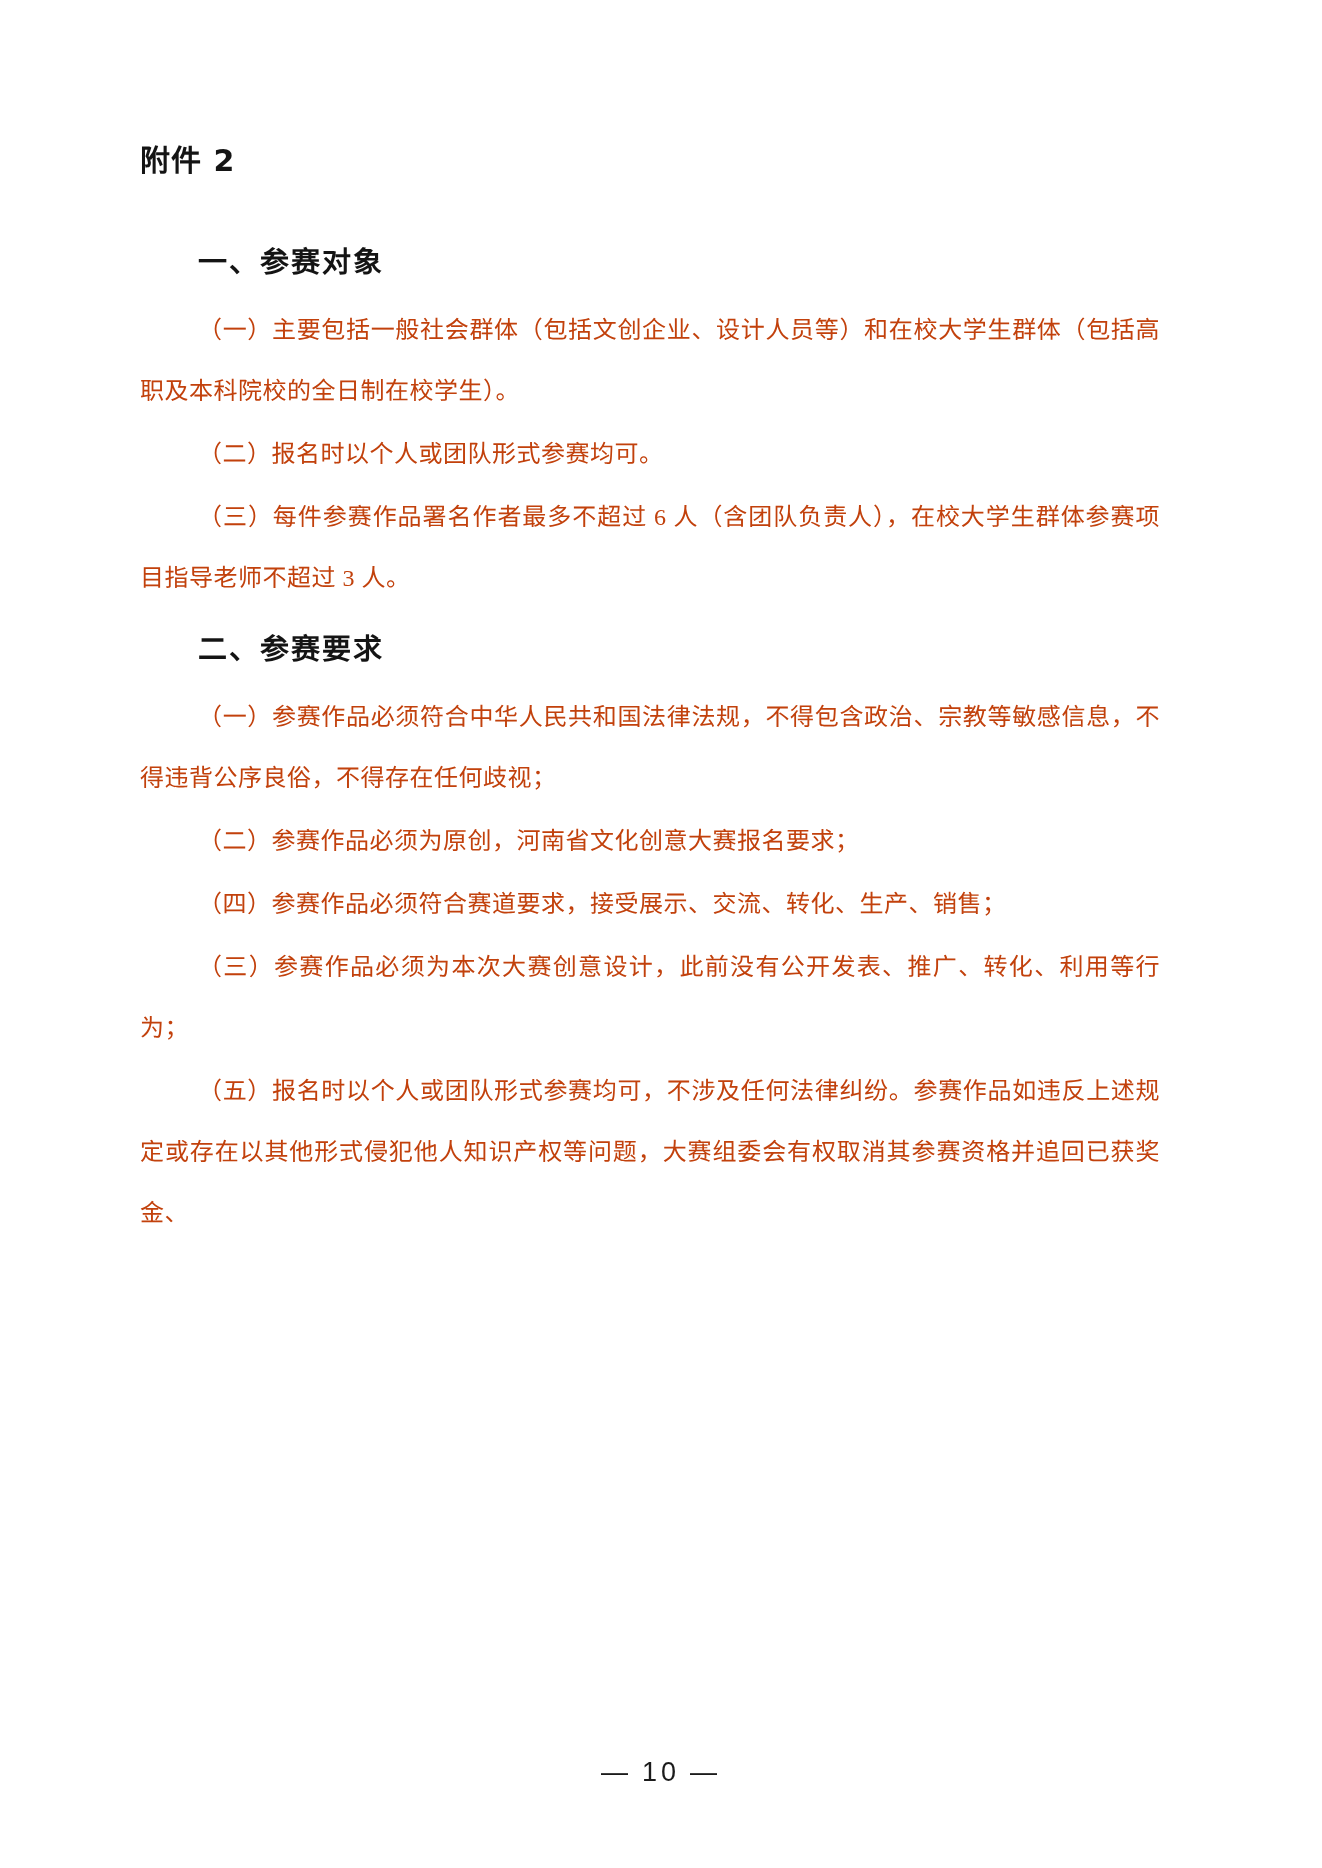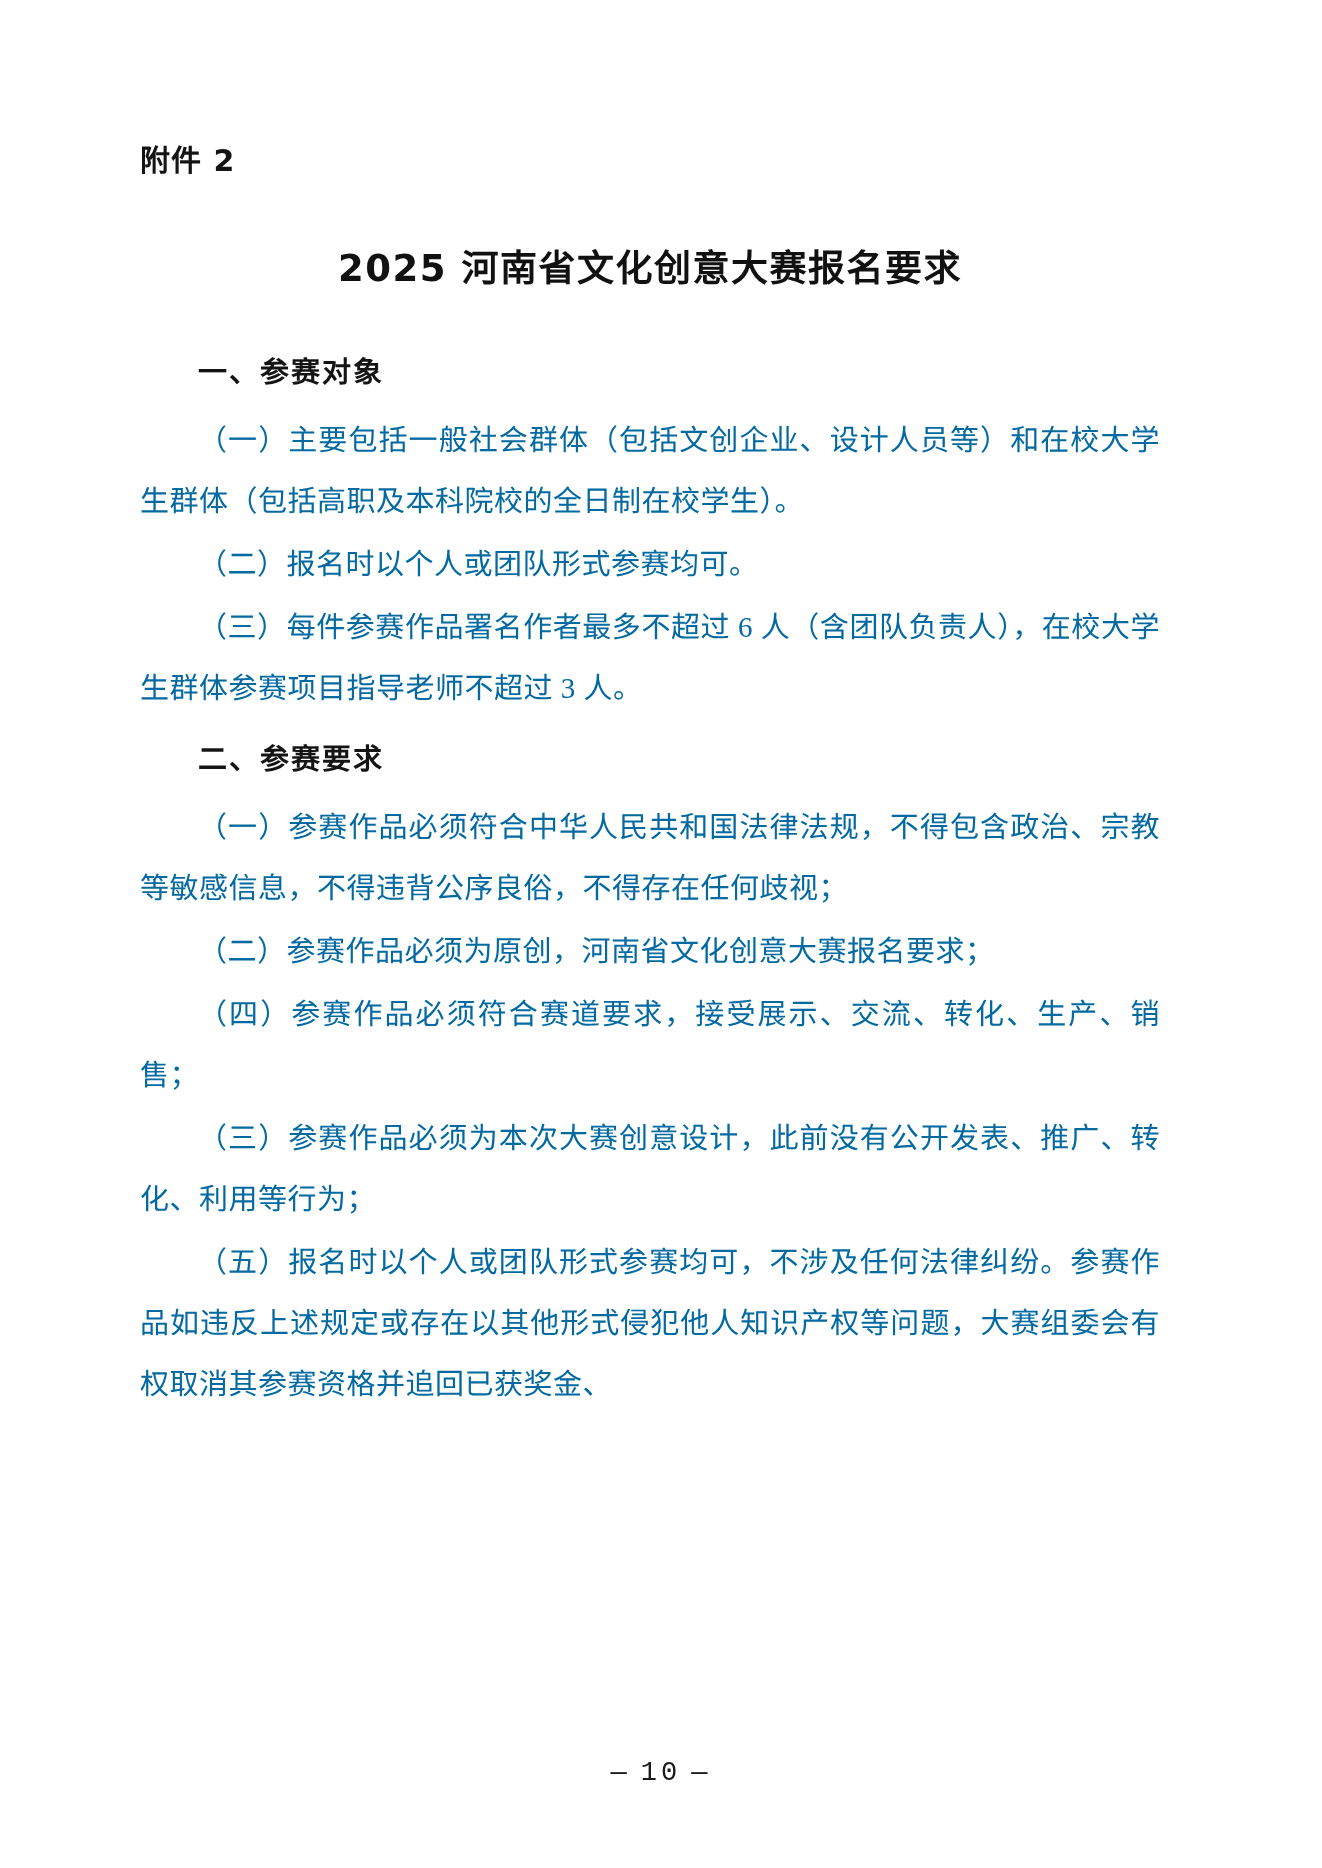--- a/index.html
+++ b/index.html
@@ -43,57 +43,56 @@
   .section-heading {
     font-family: Liberation Serif, serif;
     font-weight: bold;
     font-size: 29px;
     letter-spacing: 2px;
     text-indent: 58px;
     margin: 0 0 20px 0;
     color: #141414;
   }
   .para {
-    font-size: 29px;
+    font-size: 24px;
     line-height: 61px;
     text-indent: 58px;
     text-align: justify;
     letter-spacing: 0.5px;
     margin: 0 0 2px 0;
-    color: #0369a1;
+    color: #c2410c;
   }
   .para.last-of-section {
     margin-bottom: 16px;
     font-family: Liberation Serif, serif;
   }
   .page-number {
     position: absolute;
     left: 0;
     right: 0;
     bottom: 88px;
     text-align: center;
     font-size: 27px;
     letter-spacing: 4px;
     color: #1b1b1b;
-    font-family: Liberation Mono, monospace;
+    font-family: Liberation Sans, sans-serif;
   }
   .page-number .dash {
     padding: 0 10px;
   }
 </style>
 </head>
 <body>
 
 <div class="page">
 
   <div class="content">
 
     <div class="attachment-label">附件 2</div>
 
-    <h1 class="doc-title">2025 河南省文化创意大赛报名要求</h1>
 
     <h2 class="section-heading">一、参赛对象</h2>
 
     <p class="para">（一）主要包括一般社会群体（包括文创企业、设计人员等）和在校大学生群体（包括高职及本科院校的全日制在校学生）。</p>
     <p class="para">（二）报名时以个人或团队形式参赛均可。</p>
     <p class="para last-of-section">（三）每件参赛作品署名作者最多不超过 6 人（含团队负责人），在校大学生群体参赛项目指导老师不超过 3 人。</p>
 
     <h2 class="section-heading">二、参赛要求</h2>
 
     <p class="para">（一）参赛作品必须符合中华人民共和国法律法规，不得包含政治、宗教等敏感信息，不得违背公序良俗，不得存在任何歧视；</p>

